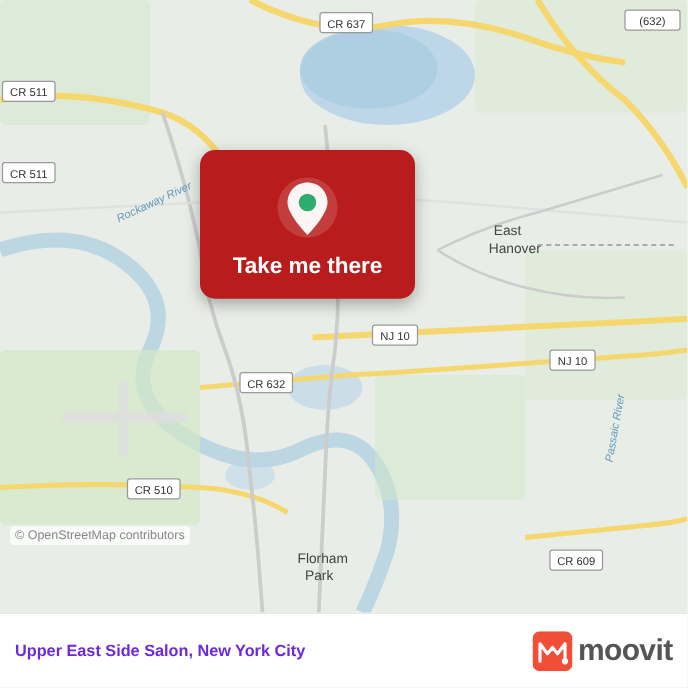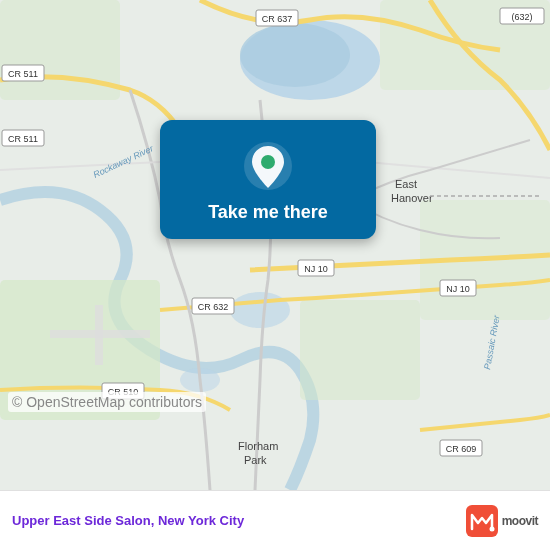--- a/index.html
+++ b/index.html
@@ -23,22 +23,22 @@
     #map-svg {
       width: 100%;
       height: 100%;
     }
 
     
     #take-me-card {
       position: absolute;
       top: 120px;
       left: 160px;
-      width: 216px;
-      background-color: #0369a1;
+      width: 172px;
+      background-color: #b91c1c;
       border-radius: 12px;
       padding: 20px 16px 16px 16px;
       display: flex;
       flex-direction: column;
       align-items: center;
       cursor: pointer;
       box-shadow: 0 4px 12px rgba(0,0,0,0.3);
     }
 
     #location-pin-icon {
@@ -71,43 +71,43 @@
       flex-direction: column;
     }
 
     #location-name {
       font-size: 13px;
       font-weight: 600;
       color: #6d28d9;
     }
 
     #attribution {
-      font-size: 14px;
+      font-size: 10px;
       color: #888;
       position: absolute;
-      bottom: 78px;
+      bottom: 54px;
       left: 8px;
       background: rgba(255,255,255,0.75);
       padding: 2px 4px;
       border-radius: 3px;
     }
 
     #moovit-logo {
       display: flex;
       align-items: center;
       gap: 4px;
     }
 
     #moovit-icon {
       width: 32px;
       height: 32px;
     }
 
     #moovit-text {
-      font-size: 12px;
+      font-size: 24px;
       font-weight: 700;
       color: #555;
       letter-spacing: -0.5px;
     }
   </style>
 </head>
 <body>
 
 <div id="map-container">
   

